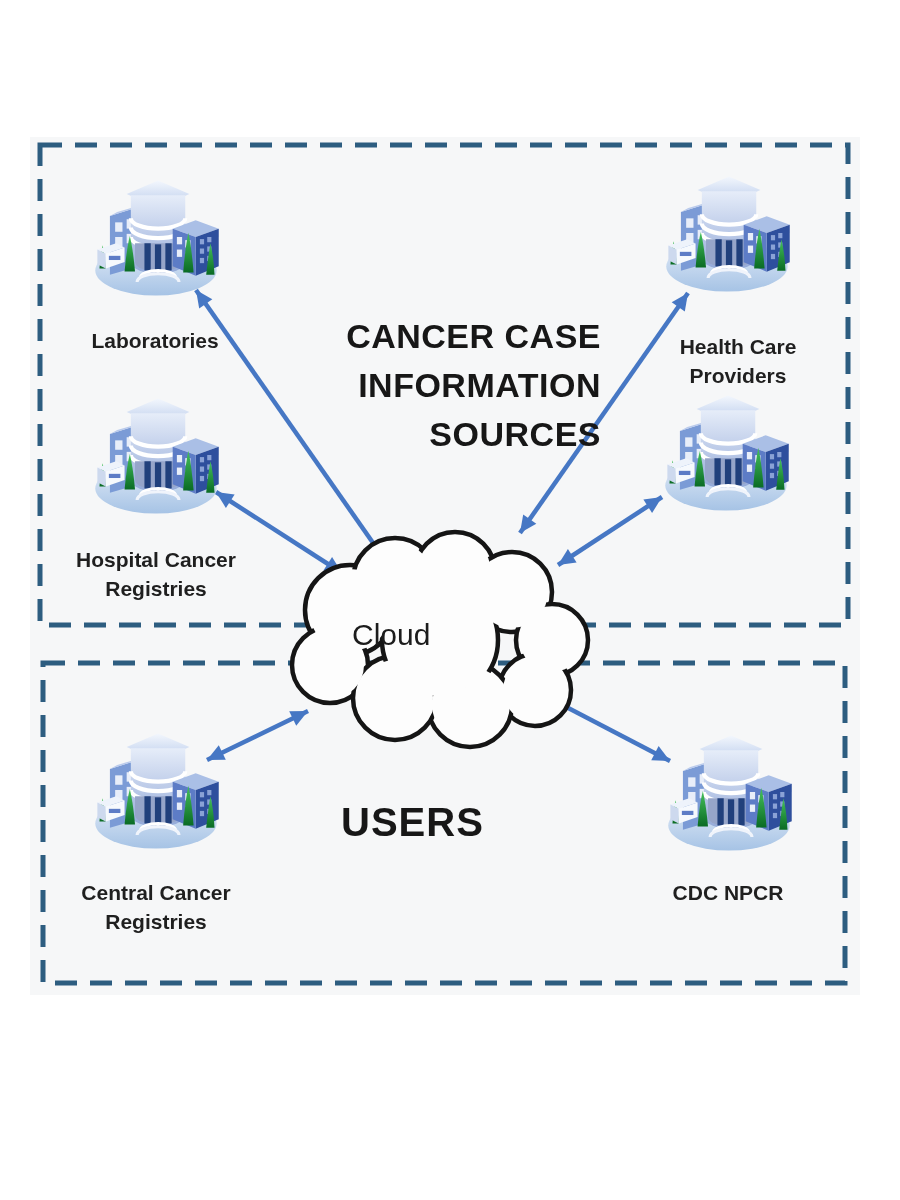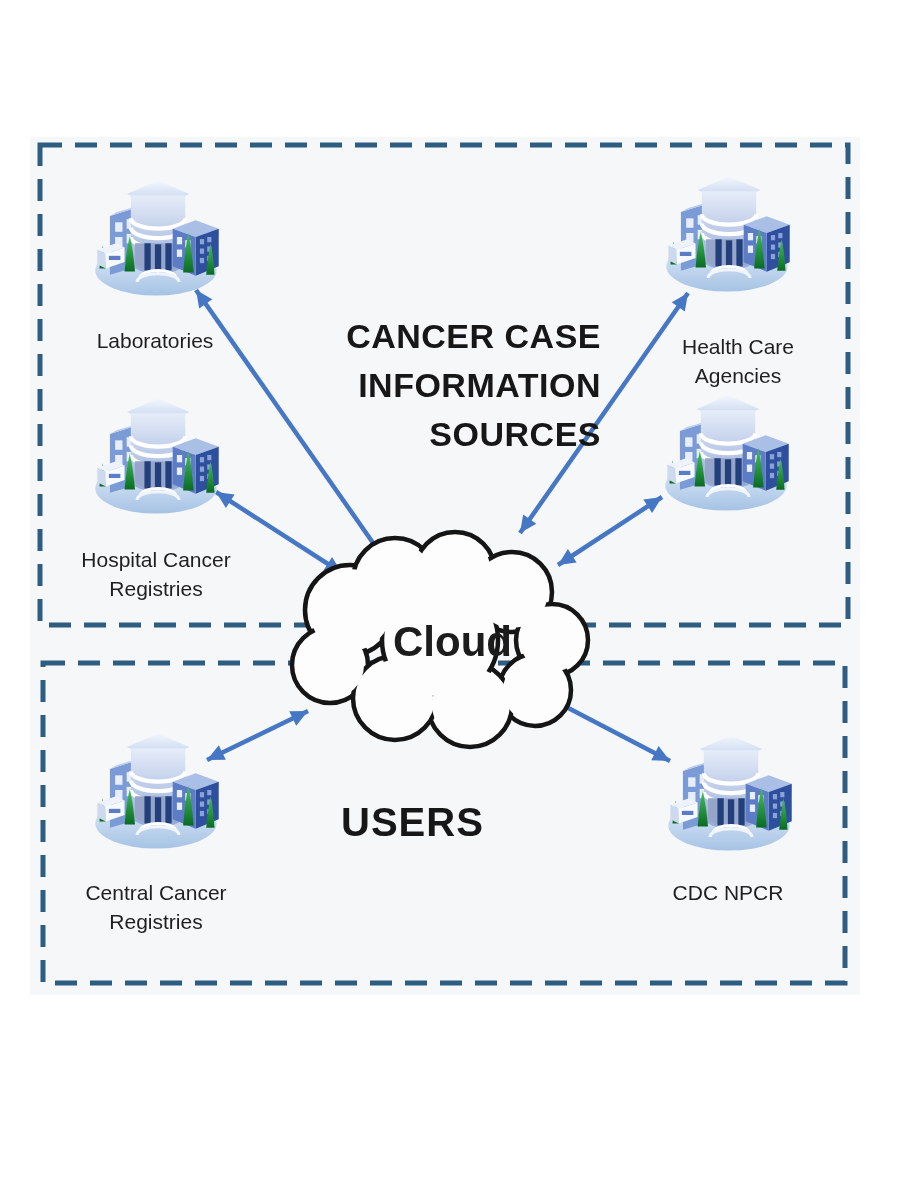--- a/index.html
+++ b/index.html
@@ -1,25 +1,25 @@
 <!DOCTYPE html>
 <html><head>
 <meta charset="utf-8">
 <style>
   html,body{margin:0;padding:0;background:#ffffff;}
   body{width:900px;height:1200px;position:relative;font-family:"Liberation Sans",sans-serif;overflow:hidden;}
   .stage{position:absolute;left:0;top:0;width:900px;height:1200px;}
   .art{position:absolute;left:0;top:0;}
-  .lbl{position:absolute;text-align:center;font-weight:normal;font-size:21px;line-height:29px;color:#1f1f1f;}
+  .lbl{position:absolute;text-align:center;font-weight:bold;font-size:21px;line-height:29px;color:#1f1f1f;}
   .title{position:absolute;left:281px;top:312px;width:320px;text-align:right;
          font-weight:bold;font-size:34px;line-height:49px;color:#171717;letter-spacing:.5px;}
   .users-title{position:absolute;left:341px;top:800px;width:200px;text-align:left;
          font-weight:bold;font-size:40px;color:#171717;letter-spacing:1px;}
-  .cloud-label{position:absolute;left:352px;top:618px;width:160px;text-align:right;
-         font-weight:bold;font-size:42px;color:#1c1c1c;}
+  .cloud-label{position:absolute;left:352px;top:618px;width:160px;text-align:left;
+         font-weight:normal;font-size:30px;color:#1c1c1c;}
   .bld{position:absolute;width:136px;height:126px;}
 </style>
 </head>
 <body>
 
 <div class="stage">
 
   <svg class="art" width="900" height="1200" viewBox="0 0 900 1200">
     <defs>
       <linearGradient id="gTower" x1="0" y1="0" x2="0" y2="1">
@@ -165,18 +165,18 @@
   <svg class="bld" style="left:662px;top:729px">
       <use href="#bsym"></use>
     </svg>
 
   <div class="title">CANCER CASE INFORMATION SOURCES</div>
   <div class="users-title">USERS</div>
 
   <div class="cloud-label">Cloud</div>
 
   <div class="lbl" style="left:45px;top:326px;width:220px">Laboratories</div>
-  <div class="lbl" style="left:648px;top:332px;width:180px">Health Care Agencies</div>
+  <div class="lbl" style="left:648px;top:332px;width:180px">Health Care Providers</div>
   <div class="lbl" style="left:56px;top:545px;width:200px">Hospital Cancer Registries</div>
   <div class="lbl" style="left:628px;top:878px;width:200px">CDC NPCR</div>
   <div class="lbl" style="left:56px;top:878px;width:200px">Central Cancer Registries</div>
 
 </div>
 
 </body></html>

